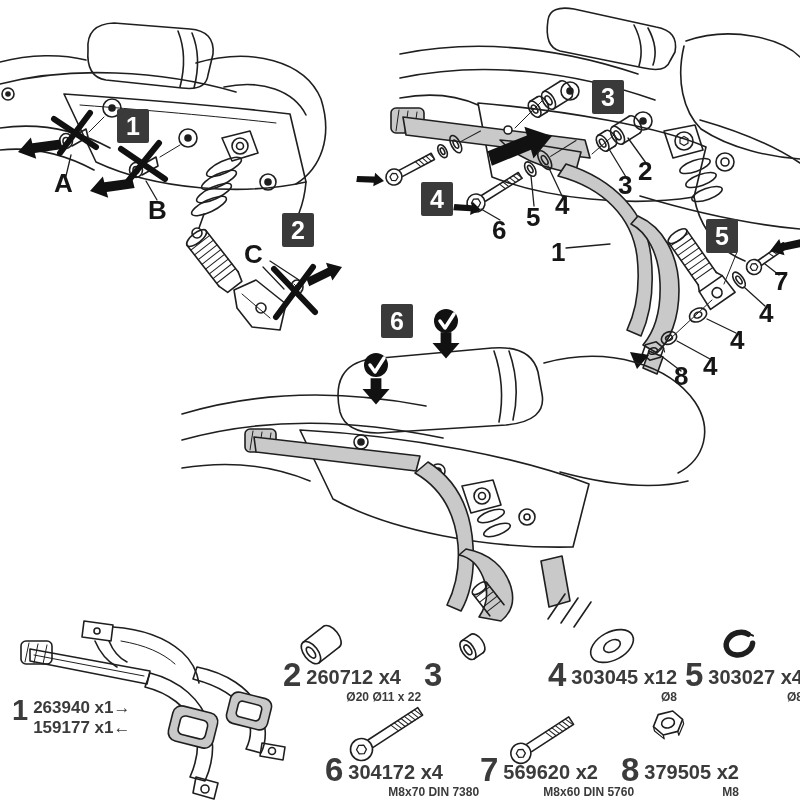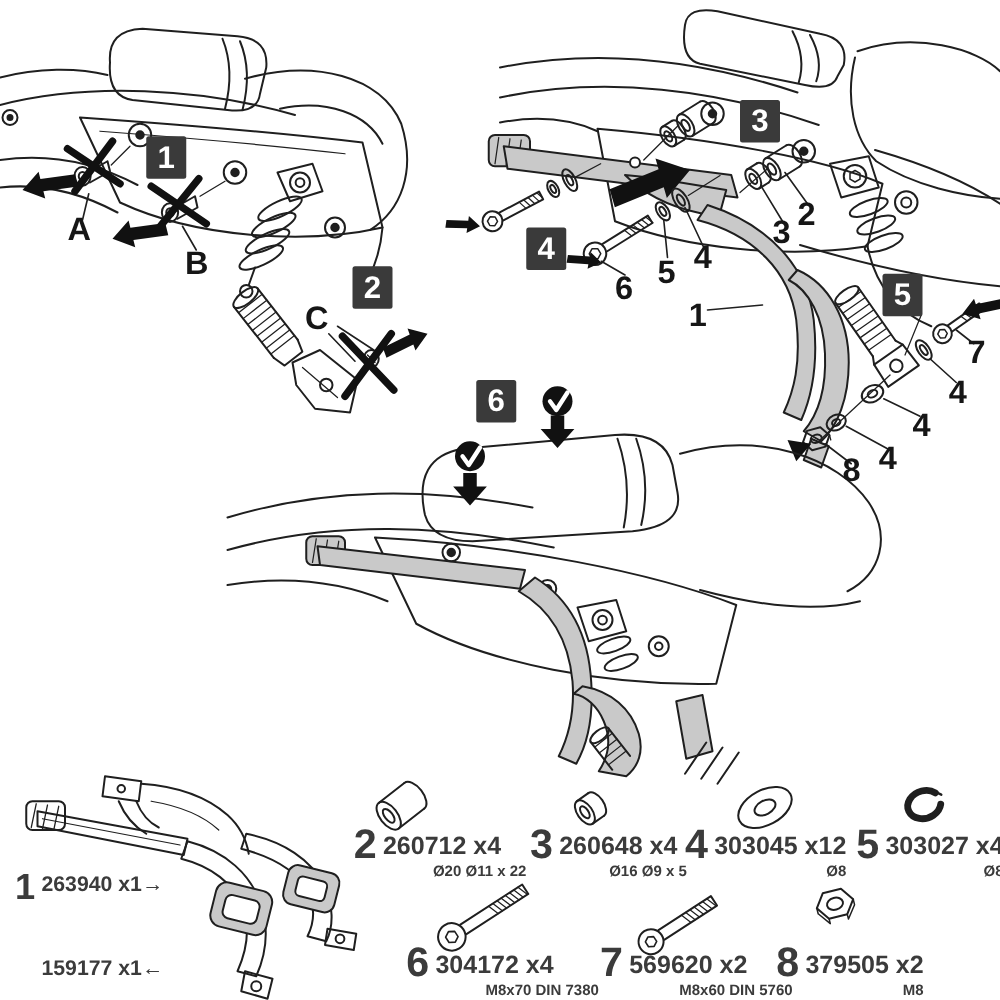--- a/index.html
+++ b/index.html
@@ -9,21 +9,21 @@
   .badge{position:absolute;width:32px;height:34px;background:#3a3a3a;color:#fff;
          font-weight:bold;font-size:25px;display:flex;align-items:center;justify-content:center;
          border-radius:2px;}
   .co{position:absolute;color:#161616;font-weight:bold;font-size:26px;line-height:1;}
   .part{position:absolute;display:flex;align-items:flex-start;gap:5px;color:#3b3b3b;}
   .ref{font-weight:bold;font-size:33px;line-height:1;margin-top:-2px;}
   .pcol{display:flex;flex-direction:column;margin-top:7px;}
   .pnum{font-weight:bold;font-size:20px;line-height:1;white-space:nowrap;}
   .pspec{font-weight:bold;font-size:12px;margin-top:3px;align-self:flex-end;white-space:nowrap;margin-left:40px;}
   #part1-entry .ref{font-size:29px;margin-top:0;}
-  #part1-entry .pcol{margin-top:2px;gap:47px;}
+  #part1-entry .pcol{margin-top:2px;}
   #part1-entry .pnum{font-size:17px;line-height:1.18;}
 </style>
 </head>
 <body>
 
 <div id="sheet">
 
 <svg id="art" width="800" height="800" viewBox="0 0 800 800" fill="none" stroke="#1f1f1f" stroke-width="1.6" stroke-linecap="round" stroke-linejoin="round">
 
   <g>
@@ -377,24 +377,20 @@
 </div>
 <div class="part" style="left:283px;top:660px">
   <span class="ref">2</span>
   <span class="pcol">
     <span class="pnum">260712 x4</span>
     <span class="pspec">Ø20 Ø11 x 22</span>
   </span>
 </div>
 <div class="part" style="left:424px;top:660px">
   <span class="ref">3</span>
-  <span class="pcol">
-    <span class="pnum">260648 x4</span>
-    <span class="pspec">Ø16 Ø9 x 5</span>
-  </span>
 </div>
 <div class="part" style="left:548px;top:660px">
   <span class="ref">4</span>
   <span class="pcol">
     <span class="pnum">303045 x12</span>
     <span class="pspec">Ø8</span>
   </span>
 </div>
 <div class="part" style="left:685px;top:660px">
   <span class="ref">5</span>

